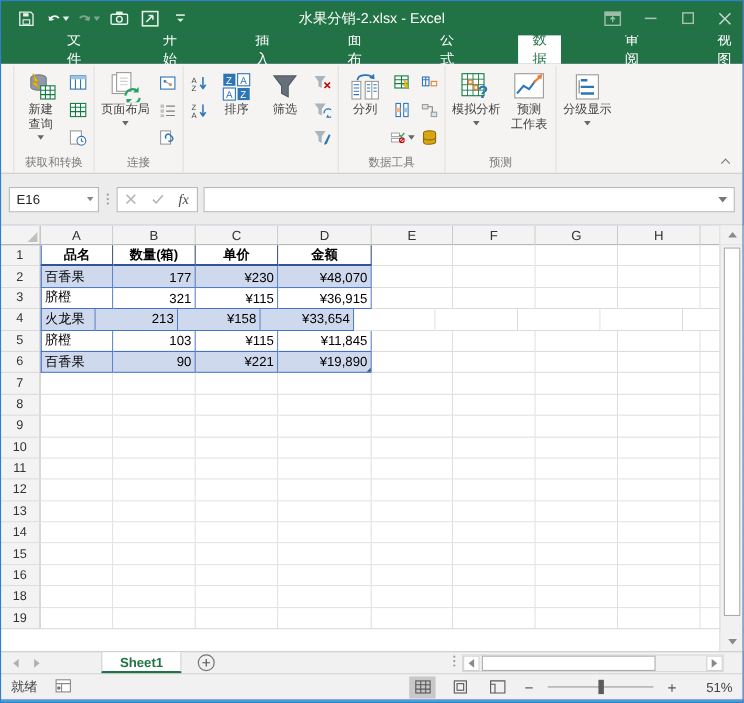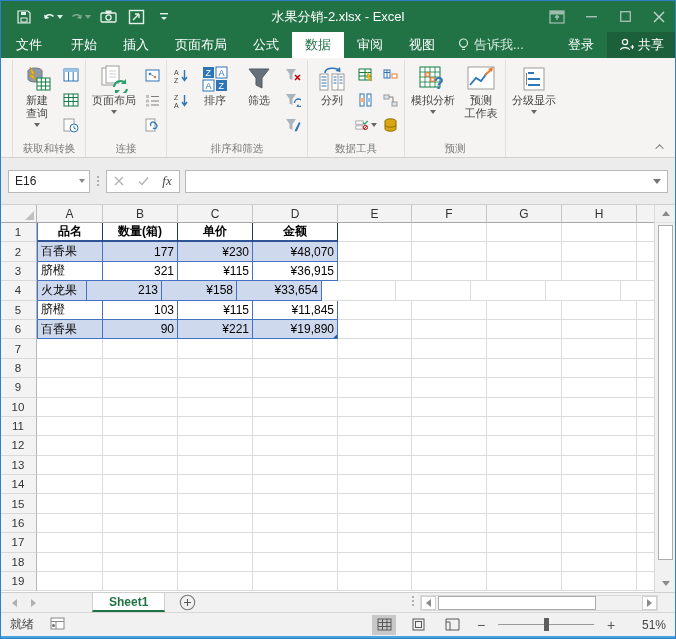--- a/index.html
+++ b/index.html
@@ -12,21 +12,21 @@
   .qat { display:flex; align-items:center; gap:4px; padding-left:12px; z-index:2; }
   .qat-btn { width:24px; height:22px; display:flex; align-items:center; justify-content:center; gap:1px; }
   .dd-w { width:0;height:0;border-left:3px solid transparent;border-right:3px solid transparent;border-top:4px solid #dfeee6; }
   .dd-dim { border-top-color:#7fa68f; }
   .title-text { position:absolute; left:0; right:0; text-align:center; color:#fff; font-size:13px; }
   .win-controls { margin-left:auto; display:flex; align-items:center; z-index:2; }
   .win-btn { width:34px; height:26px; display:flex; align-items:center; justify-content:center; }
 
   
   .tabrow { height:26px; background:#217346; display:flex; align-items:stretch; font-size:13px; color:#fff; }
-  .rtab { padding:0 13px; display:flex; align-items:center; cursor:default; }
+  .rtab { padding:0 13px; display:flex; align-items:center; cursor:default;margin-left:45px; }
   .rtab.selected { background:#fff; color:#217346; }
   .rtab-file { padding:0 16px; }
   .tellme { display:flex; align-items:center; gap:5px; color:#d5e8dd; padding:0 10px; }
   .spacer { flex:1; }
   .share-btn { background:#1c603b; display:flex; align-items:center; gap:4px; padding:0 12px; }
 
   
   .ribbon { height:100px; background:#f5f4f2; border-bottom:1px solid #d2d0ce; display:flex; padding:2px 2px 0 6px; position:relative; }
   .rgroup { display:flex; flex-direction:column; border-right:1px solid #e2e0de; padding:1px 3px 0 3px; }
   .rgroup-content { flex:1; display:flex; align-items:flex-start; gap:2px; }
@@ -356,21 +356,20 @@
               </svg>
           </div>
           <div class="smallbtn">
             <svg width="16" height="14" viewBox="0 0 16 14">
                 <path d="M1 1 H11 L7.5 6 V12 L4.5 10.5 V6 Z" fill="#aab4bd"></path>
                 <path d="M10 12 L14 4 l1.5 1 L12 13 l-2.3 .6 z" fill="#2e75b6"></path>
               </svg>
           </div>
         </div>
       </div>
-      <div class="rgroup-label">排序和筛选</div>
     </div>
 
     <div class="rgroup">
       <div class="rgroup-content">
         <div class="bigbtn">
           <span class="bicon">
             <svg width="30" height="28" viewBox="0 0 30 28">
                 <path d="M8 8 C8 2,20 2,22 6" fill="none" stroke="#2e75b6" stroke-width="1.6"></path>
                 <path d="M23 2 l.5 5 l-5-1 z" fill="#2e75b6"></path>
                 <rect x="3" y="9" width="8" height="16" fill="#fff" stroke="#9b9b9b"></rect>
@@ -709,32 +708,20 @@
           <div class="cell" style="width: 75px;"></div>
           <div class="cell" style="width: 85px;"></div>
           <div class="cell" style="width: 74px;"></div>
           <div class="cell" style="width: 75px;"></div>
           <div class="cell" style="width: 75px;"></div>
           <div class="cell" style="width: 75px;"></div>
           <div class="cell" style="flex: 1 1 0%; border-right: none;"></div>
         </div>
         <div class="grow">
           <div class="rowhdr">16</div>
-          <div class="cell" style="width: 66px;"></div>
-          <div class="cell" style="width: 75px;"></div>
-          <div class="cell" style="width: 75px;"></div>
-          <div class="cell" style="width: 85px;"></div>
-          <div class="cell" style="width: 74px;"></div>
-          <div class="cell" style="width: 75px;"></div>
-          <div class="cell" style="width: 75px;"></div>
-          <div class="cell" style="width: 75px;"></div>
-          <div class="cell" style="flex: 1 1 0%; border-right: none;"></div>
-        </div>
-        <div class="grow">
-          <div class="rowhdr">17</div>
           <div class="cell" style="width: 66px;"></div>
           <div class="cell" style="width: 75px;"></div>
           <div class="cell" style="width: 75px;"></div>
           <div class="cell" style="width: 85px;"></div>
           <div class="cell" style="width: 74px;"></div>
           <div class="cell" style="width: 75px;"></div>
           <div class="cell" style="width: 75px;"></div>
           <div class="cell" style="width: 75px;"></div>
           <div class="cell" style="flex: 1 1 0%; border-right: none;"></div>
         </div>

